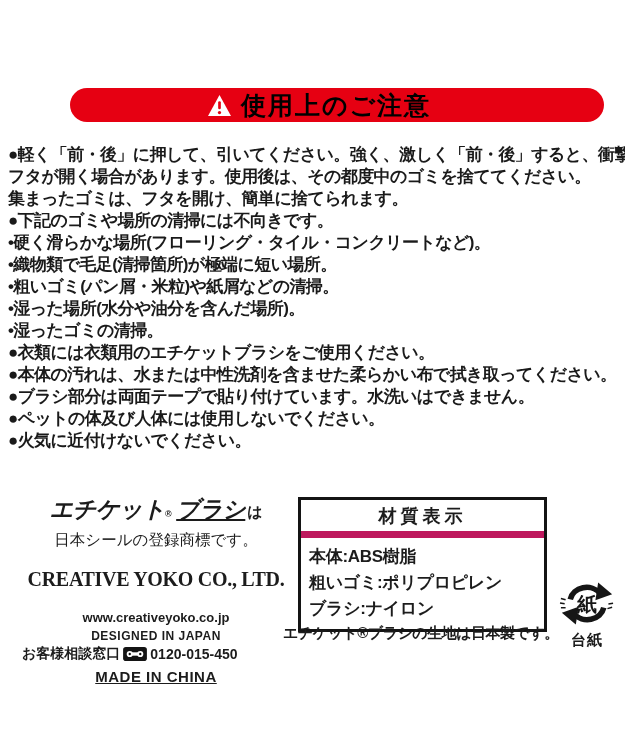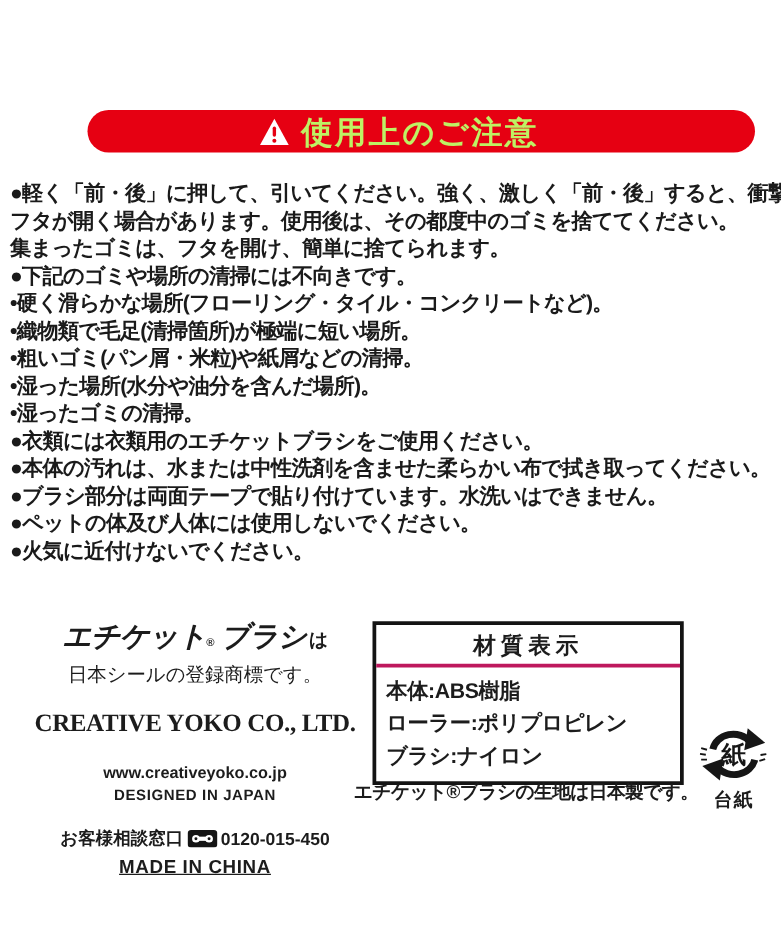--- a/index.html
+++ b/index.html
@@ -9,48 +9,48 @@
   }
   .sheet{position:absolute;inset:0;overflow:hidden;background:#ffffff;}
 
   
   .banner{
     position:absolute;left:70px;top:88px;width:534px;height:34px;
     background:#e60012;border-radius:17px;
     display:flex;align-items:center;justify-content:center;gap:9px;
     padding-right:36px;box-sizing:border-box;
   }
-  .banner-title{color:#bef264;font-size:25px;font-weight:bold;letter-spacing:2px;white-space:nowrap;}
+  .banner-title{color:#000000;font-size:25px;font-weight:bold;letter-spacing:2px;white-space:nowrap;}
   .warn-icon{width:25px;height:23px;display:block;flex:0 0 auto;}
 
   
   .notes{position:absolute;left:8px;top:144px;width:614px;}
   .note-line{
     font-size:17px;font-weight:bold;line-height:22px;letter-spacing:-0.6px;
     white-space:nowrap;color:#1a1a1a;
   }
 
   
   .brand{position:absolute;left:22px;top:494px;width:268px;text-align:center;}
   .logo-line{font-size:23px;font-weight:bold;font-style:italic;white-space:nowrap;letter-spacing:-0.5px;}
   .logo-reg{font-size:9px;font-style:normal;vertical-align:baseline;}
-  .logo-sub{margin-left:5px;}
+  .logo-sub{margin-left:5px;text-decoration:underline;}
   .logo-suffix{font-size:15px;font-weight:bold;font-style:normal;margin-left:2px;}
   .tm-note{font-size:15.5px;margin-top:5px;letter-spacing:0;}
   .company{font-size:20px;font-weight:bold;margin-top:17px;letter-spacing:-0.3px;white-space:nowrap;font-family:Liberation Serif, serif;}
   .website{font-size:13px;font-weight:bold;margin-top:19px;}
   .designed{font-size:12px;font-weight:bold;margin-top:4px;letter-spacing:0.5px;}
   .company-jp{font-size:14px;font-weight:bold;margin-top:4px;}
-  .support{font-size:14px;font-weight:bold;margin-top:19px;display:flex;align-items:center;justify-content:center;gap:3px;white-space:nowrap;}
+  .support{font-size:14px;font-weight:bold;margin-top:2px;display:flex;align-items:center;gap:3px;white-space:nowrap;}
   .freedial-icon{width:24px;height:14px;display:block;flex:0 0 auto;}
   .madein{font-size:15px;font-weight:bold;margin-top:5px;letter-spacing:0.5px;text-decoration:underline;}
 
   
   .mat-table{position:absolute;left:298px;top:497px;width:249px;border:3px solid #141414;box-sizing:border-box;background:#fff;}
-  .mat-header{font-size:18px;font-weight:bold;text-align:center;padding:4px 0 3px;border-bottom:3px solid #be185d;letter-spacing:4px;}
+  .mat-header{font-size:18px;font-weight:bold;text-align:center;padding:4px 0 3px;border-bottom:7px solid #be185d;letter-spacing:4px;}
   .mat-body{padding:6px 8px 7px 8px;}
   .mat-row{font-size:17px;font-weight:bold;line-height:26px;letter-spacing:-0.3px;white-space:nowrap;}
   .mat-note{position:absolute;left:283px;top:624px;width:292px;font-size:15px;font-weight:bold;letter-spacing:-0.5px;white-space:nowrap;}
 
   
   .recycle{position:absolute;left:556px;top:577px;width:62px;text-align:center;}
   .recycle-svg{display:block;margin:0 auto;}
   .recycle-label{font-size:15px;font-weight:bold;margin-top:0;letter-spacing:1px;}
 </style>
 </head>
@@ -104,21 +104,21 @@
       </svg>
       <span>0120-015-450</span>
     </div>
     <div class="madein">MADE IN CHINA</div>
   </div>
 
   <div class="mat-table">
     <div class="mat-header">材質表示</div>
     <div class="mat-body">
       <div class="mat-row">本体:ABS樹脂</div>
-      <div class="mat-row">ローラー:ポリプロピレン</div>
+      <div class="mat-row">粗いゴミ:ポリプロピレン</div>
       <div class="mat-row">ブラシ:ナイロン</div>
     </div>
   </div>
   <div class="mat-note">エチケット®ブラシの生地は日本製です。</div>
 
   <div class="recycle">
     <svg class="recycle-svg" width="56" height="54" viewBox="0 0 60 58" aria-hidden="true">
       <g fill="none" stroke="#161616" stroke-width="6">
         <path d="M12 24 A18 16 0 0 1 44 17.5"></path>
         <path d="M48 33 A18 16 0 0 1 16 39.5"></path>

